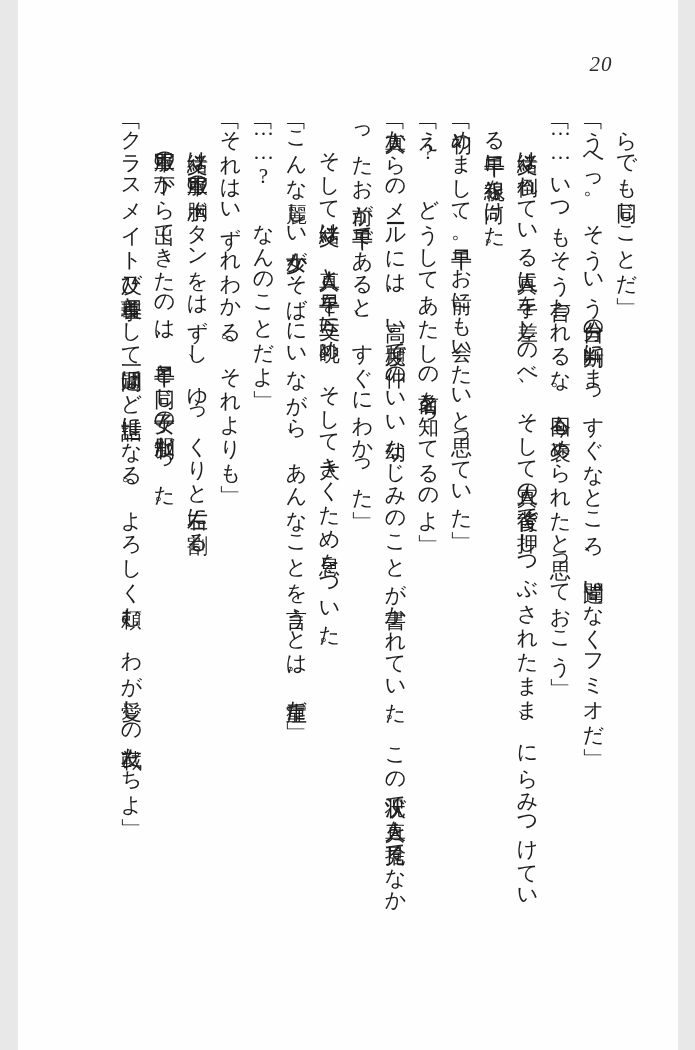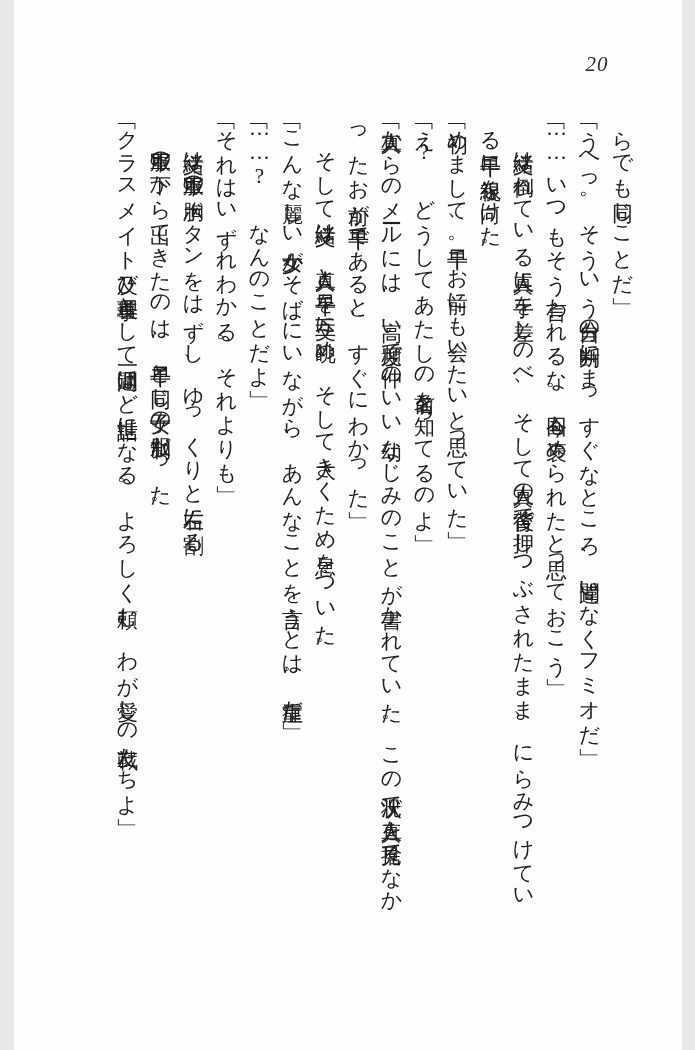--- a/index.html
+++ b/index.html
@@ -8,21 +8,20 @@
     background: #e8e8e8;
   }
   .book-page {
     position: relative;
     width: 660px;
     height: 1050px;
     margin: 0 auto;
     background: #fefefe;
     overflow: hidden;
     font-family: "Liberation Serif", "DejaVu Serif", serif;
-    padding-left: 8px;
   }
   .page-number {
     position: absolute;
     top: 52px;
     left: 572px;
     font-size: 21px;
     font-style: italic;
     color: #2b2b2b;
     letter-spacing: 1px;
   }

